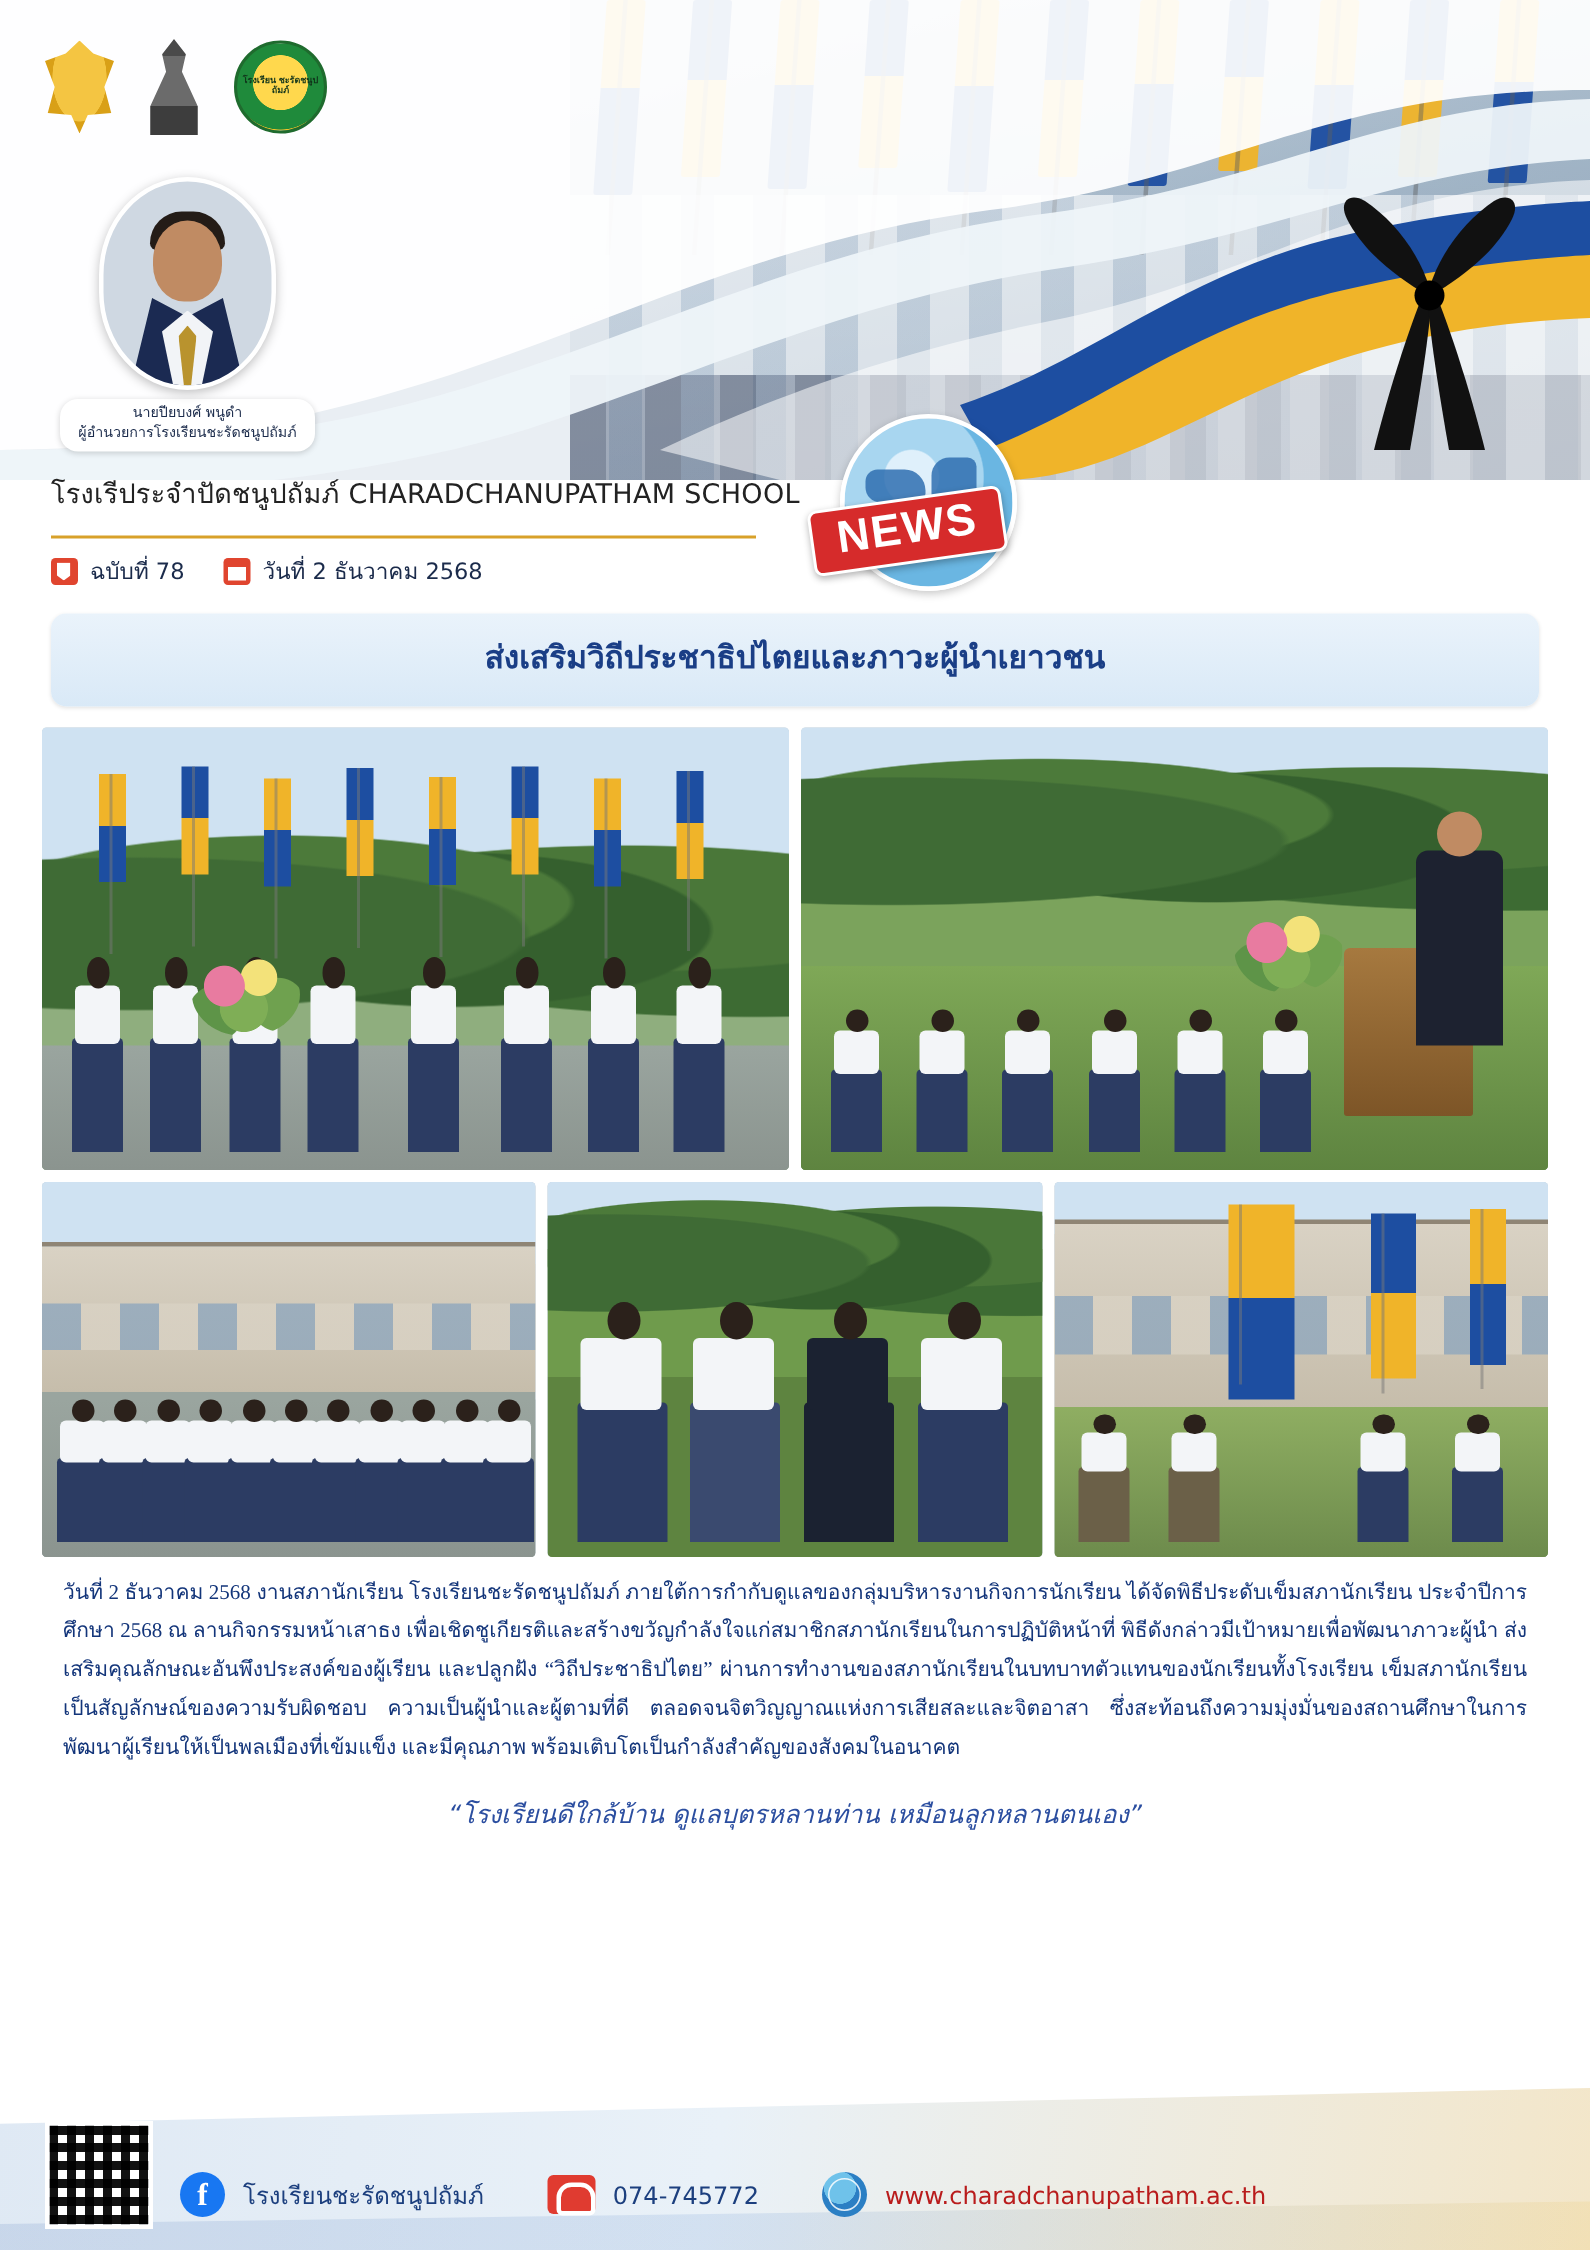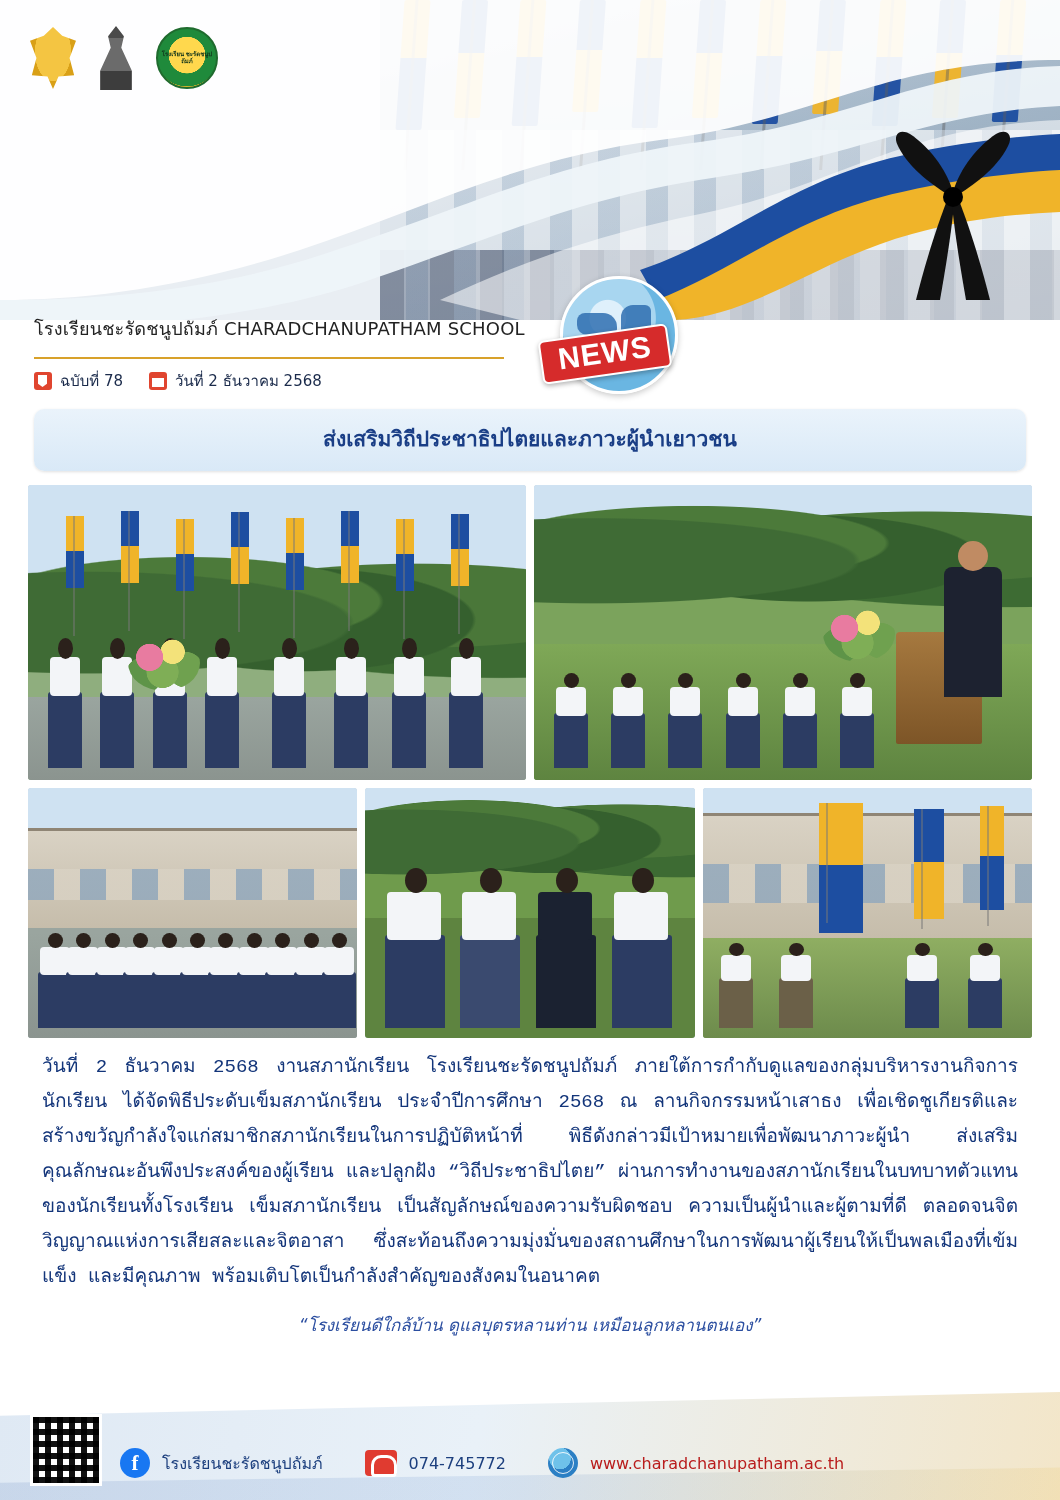--- a/index.html
+++ b/index.html
@@ -210,21 +210,21 @@
     border-radius:10px;
     padding:14px 18px 16px;
     text-align:center;
     box-shadow:0 1px 3px rgba(0,0,0,.12);
   }
   .headline .l1 {
     font-family:"DejaVu Sans", sans-serif;
     font-size:21px; font-weight:bold; color:#1a3e86; line-height:1.5;
   }
   .headline .l2 {
-    font-family:Liberation Sans, sans-serif;
+    font-family:Liberation Serif, serif;
     font-size:21px; font-weight:bold; color:#1a3e86; line-height:1.5;
   }
 
   
   .grid {
     margin:14px 28px 0;
     display:grid;
     grid-template-columns: 1fr 1fr;
     gap:8px;
   }
@@ -298,22 +298,22 @@
     background: radial-gradient(circle at 30% 40%, #e87ba0 0 22%, transparent 23%),
                 radial-gradient(circle at 62% 30%, #f3e27a 0 20%, transparent 21%),
                 radial-gradient(circle at 48% 66%, #7fae56 0 30%, transparent 31%),
                 radial-gradient(circle at 22% 72%, #5e9448 0 26%, transparent 27%),
                 radial-gradient(circle at 80% 62%, #6fa14f 0 26%, transparent 27%);
   }
 
   
   .body-box {
     margin:12px 42px 0;
-    font-family:Liberation Mono, monospace;
-    font-size:19px;
+    font-family:Liberation Serif, serif;
+    font-size:14px;
     line-height:1.85;
     color:#13357a;
     text-align:justify;
   }
   .quote {
     text-align:center;
     font-family:"DejaVu Sans", sans-serif;
     font-size:17px;
     color:#2b4ea0;
     margin:16px 0 0;
@@ -408,39 +408,52 @@
   <div class="logos">
     <div class="logo-garuda"></div>
     <div class="logo-buddha"></div>
     <div class="logo-school">
         <span>โรงเรียน
 ชะรัดชนูปถัมภ์</span>
       </div>
   </div>
 
   <div class="portraits">
+    <div class="portrait-wrap">
+      <div class="oval">
+        <div class="suit"></div>
+          <div class="shirt"></div>
+          <div class="tie"></div>
+        <div class="hair"></div>
+          <div class="head"></div>
+      </div>
+      <div class="name-plate">
+        <div>นายปียบงศ์ พนูดำ</div>
+        <div>ผู้อำนวยการโรงเรียนชะรัดชนูปถัมภ์</div>
+      </div>
+    </div>
   </div>
 
   <svg class="mourn" viewBox="0 0 130 175">
     <path d="M65,64 C58,40 40,18 22,6 C12,0 4,6 10,18 C22,42 46,58 62,68 Z" fill="#111"></path>
     <path d="M65,64 C72,40 90,18 108,6 C118,0 126,6 120,18 C108,42 84,58 68,68 Z" fill="#111"></path>
     <path d="M60,70 C48,100 36,140 28,172 L52,172 C58,138 64,100 66,76 Z" fill="#111"></path>
     <path d="M70,70 C82,100 94,140 102,172 L78,172 C72,138 66,100 64,76 Z" fill="#111"></path>
     <circle cx="65" cy="69" r="10" fill="#000"></circle>
   </svg>
 </div>
 
 <div class="title-area">
   <div class="news-globe">
     <div class="land" style="left:14px; top:34px; width:40px; height:22px; border-radius:8px 14px 6px 10px;"></div>
     <div class="land" style="left:58px; top:26px; width:30px; height:34px; border-radius:12px 6px 14px 8px;"></div>
     <div class="land" style="left:30px; top:70px; width:46px; height:20px; border-radius:10px;"></div>
   </div>
   <div class="news-badge">NEWS</div>
-  <div class="subtitle">โรงเรียนชะรัดชนูปถัมภ์ CHARADCHANUPATHAM SCHOOL</div>
+  <div class="subtitle">โรงเรีประจำปัดชนูปถัมภ์ CHARADCHANUPATHAM SCHOOL</div>
 </div>
 <div class="rule"></div>
 <div class="meta-row">
   <div class="meta-item">
     <span class="ico-edit"></span>
     <span>ฉบับที่ 78</span>
   </div>
   <div class="meta-item">
     <span class="ico-cal"></span>
     <span>วันที่ 2 ธันวาคม 2568</span>

